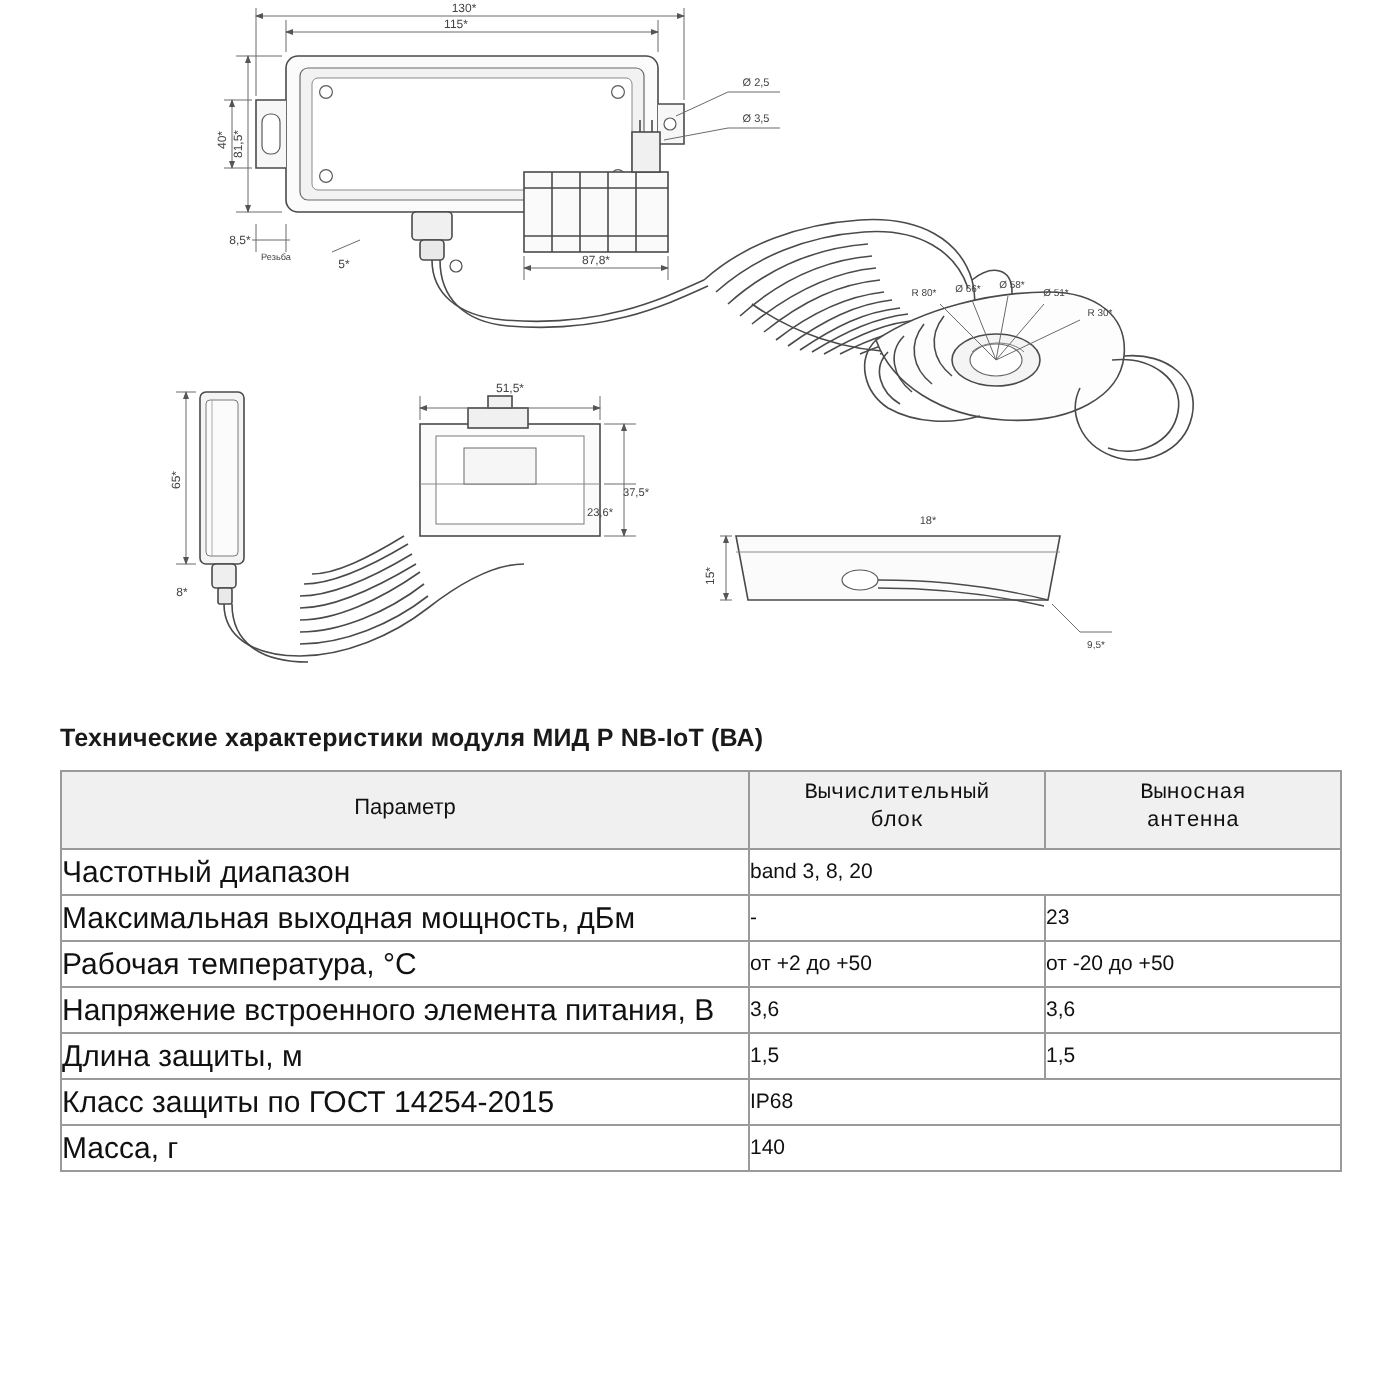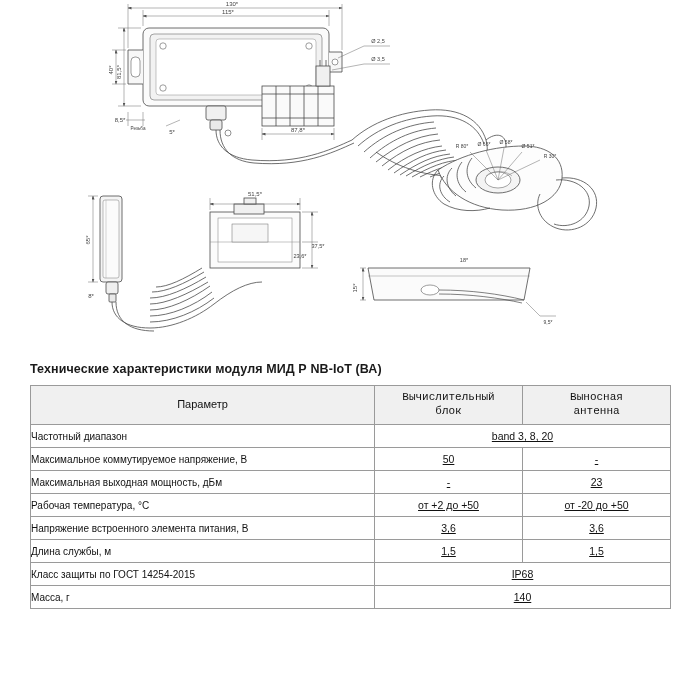--- a/index.html
+++ b/index.html
@@ -69,26 +69,24 @@
   .col-param { width: 344px; }
   .col-a { width: 148px; }
   .col-b { width: 148px; }
 
   table.spec tbody td {
     height: 22px;
   }
   td.param {
     text-align: left;
     padding-left: 8px;
-    font-size: 10px;
+    font-size: 15px;
   }
   td.val {
-    text-align: center;
     font-size: 10.5px;
-    text-decoration: underline;
   }
   .hdr-two-line { display: block; font-family: Liberation Mono, monospace; }
 </style>
 </head>
 <body>
 
 <div class="page">
 
   <div class="drawings">
     <svg width="700" height="352" viewBox="0 0 700 352" xmlns="http://www.w3.org/2000/svg">
@@ -320,25 +318,20 @@
           </th>
         </tr>
       </thead>
       <tbody>
 
         <tr>
           <td class="param">Частотный диапазон</td>
           <td class="val" colspan="2">band 3, 8, 20</td>
         </tr>
 
-        <tr>
-          <td class="param">Максимальное коммутируемое напряжение, В</td>
-          <td class="val">50</td>
-          <td class="val">-</td>
-        </tr>
 
         <tr>
           <td class="param">Максимальная выходная мощность, дБм</td>
           <td class="val">-</td>
           <td class="val">23</td>
         </tr>
 
         <tr>
           <td class="param">Рабочая температура, °С</td>
           <td class="val">от +2 до +50</td>
@@ -347,21 +340,21 @@
 
         <tr>
           <td class="param">Напряжение встроенного элемента питания, В</td>
           <td class="val">3,6</td>
           <td class="val">3,6</td>
         </tr>
 
 
 
         <tr>
-          <td class="param">Длина службы, м</td>
+          <td class="param">Длина защиты, м</td>
           <td class="val">1,5</td>
           <td class="val">1,5</td>
         </tr>
 
         <tr>
           <td class="param">Класс защиты по ГОСТ 14254-2015</td>
           <td class="val" colspan="2">IP68</td>
         </tr>
 
 

